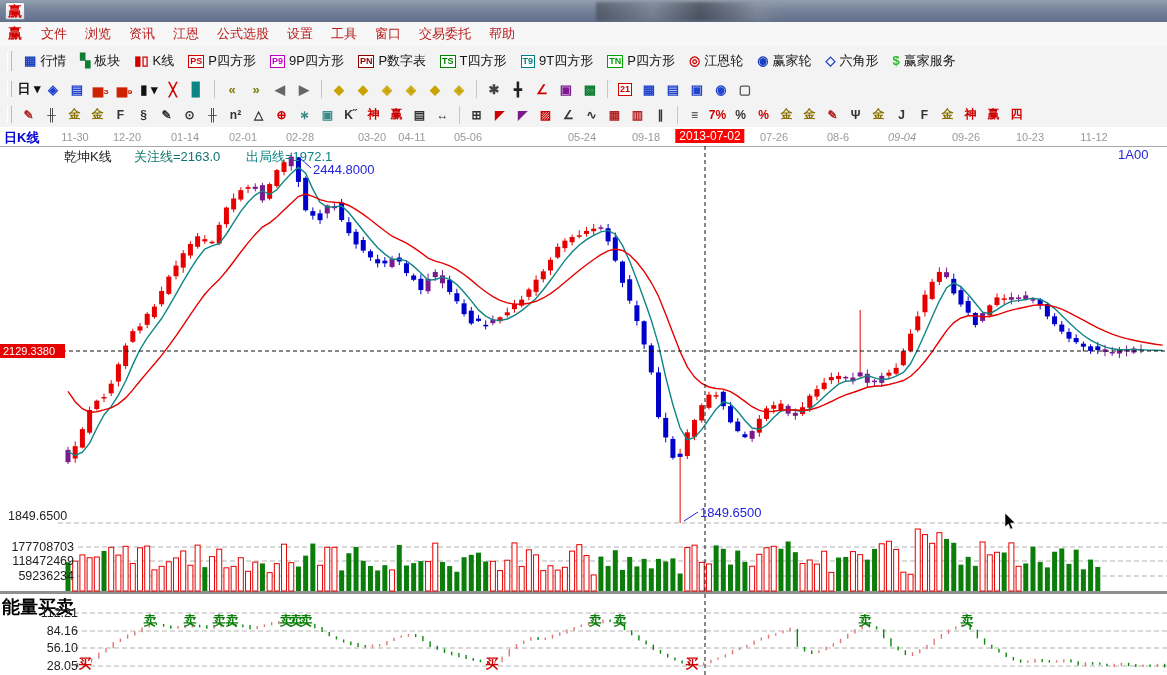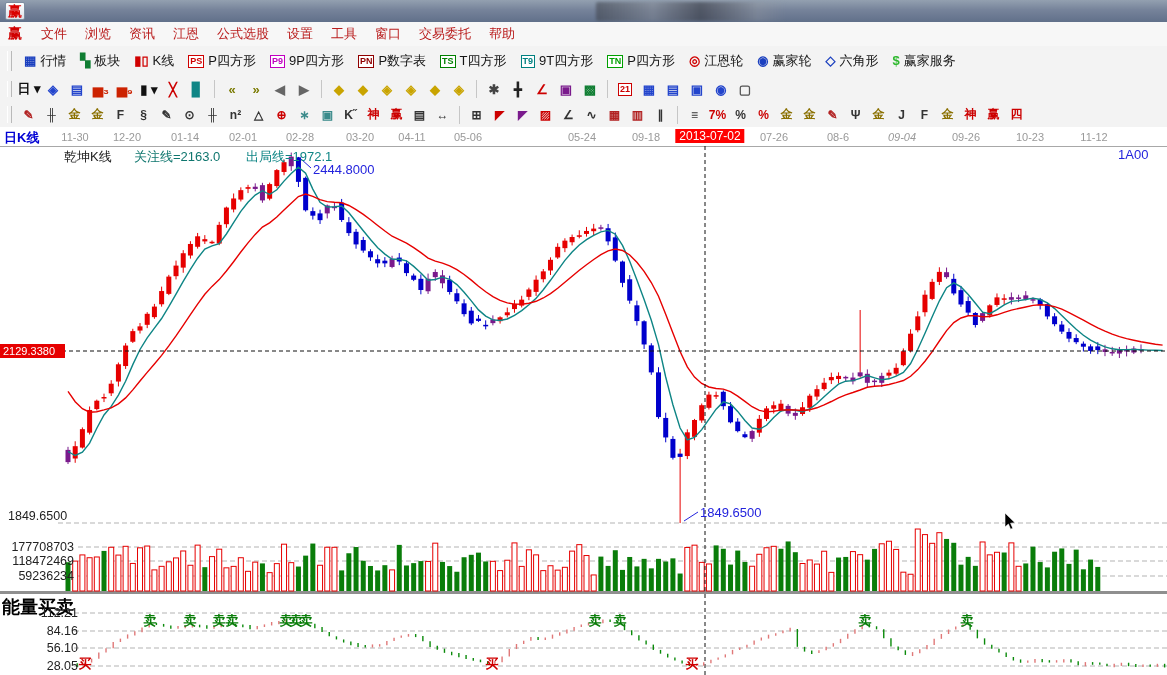--- a/index.html
+++ b/index.html
@@ -371,21 +371,21 @@
       </span>
     </div>
 
   <div class="datestrip">
     <span class="period-label">日K线</span>
   <span class="date-label" style="left: 75px;">11-30</span>
       <span class="date-label" style="left: 127px;">12-20</span>
       <span class="date-label" style="left: 185px;">01-14</span>
       <span class="date-label" style="left: 243px;">02-01</span>
       <span class="date-label" style="left: 300px;">02-28</span>
-      <span class="date-label" style="left: 360px;">03-20</span>
+      <span class="date-label" style="left: 372px;">03-20</span>
       <span class="date-label" style="left: 412px;">04-11</span>
       <span class="date-label" style="left: 468px;">05-06</span>
       <span class="date-label" style="left: 582px;">05-24</span>
       <span class="date-label" style="left: 646px;">09-18</span>
       <span class="date-label hl" style="left: 710px;">2013-07-02</span>
       <span class="date-label" style="left: 774px;">07-26</span>
       <span class="date-label" style="left: 838px;">08-6</span>
       <span class="date-label" style="left: 902px; font-style: italic;">09-04</span>
       <span class="date-label" style="left: 966px;">09-26</span>
       <span class="date-label" style="left: 1030px;">10-23</span>

